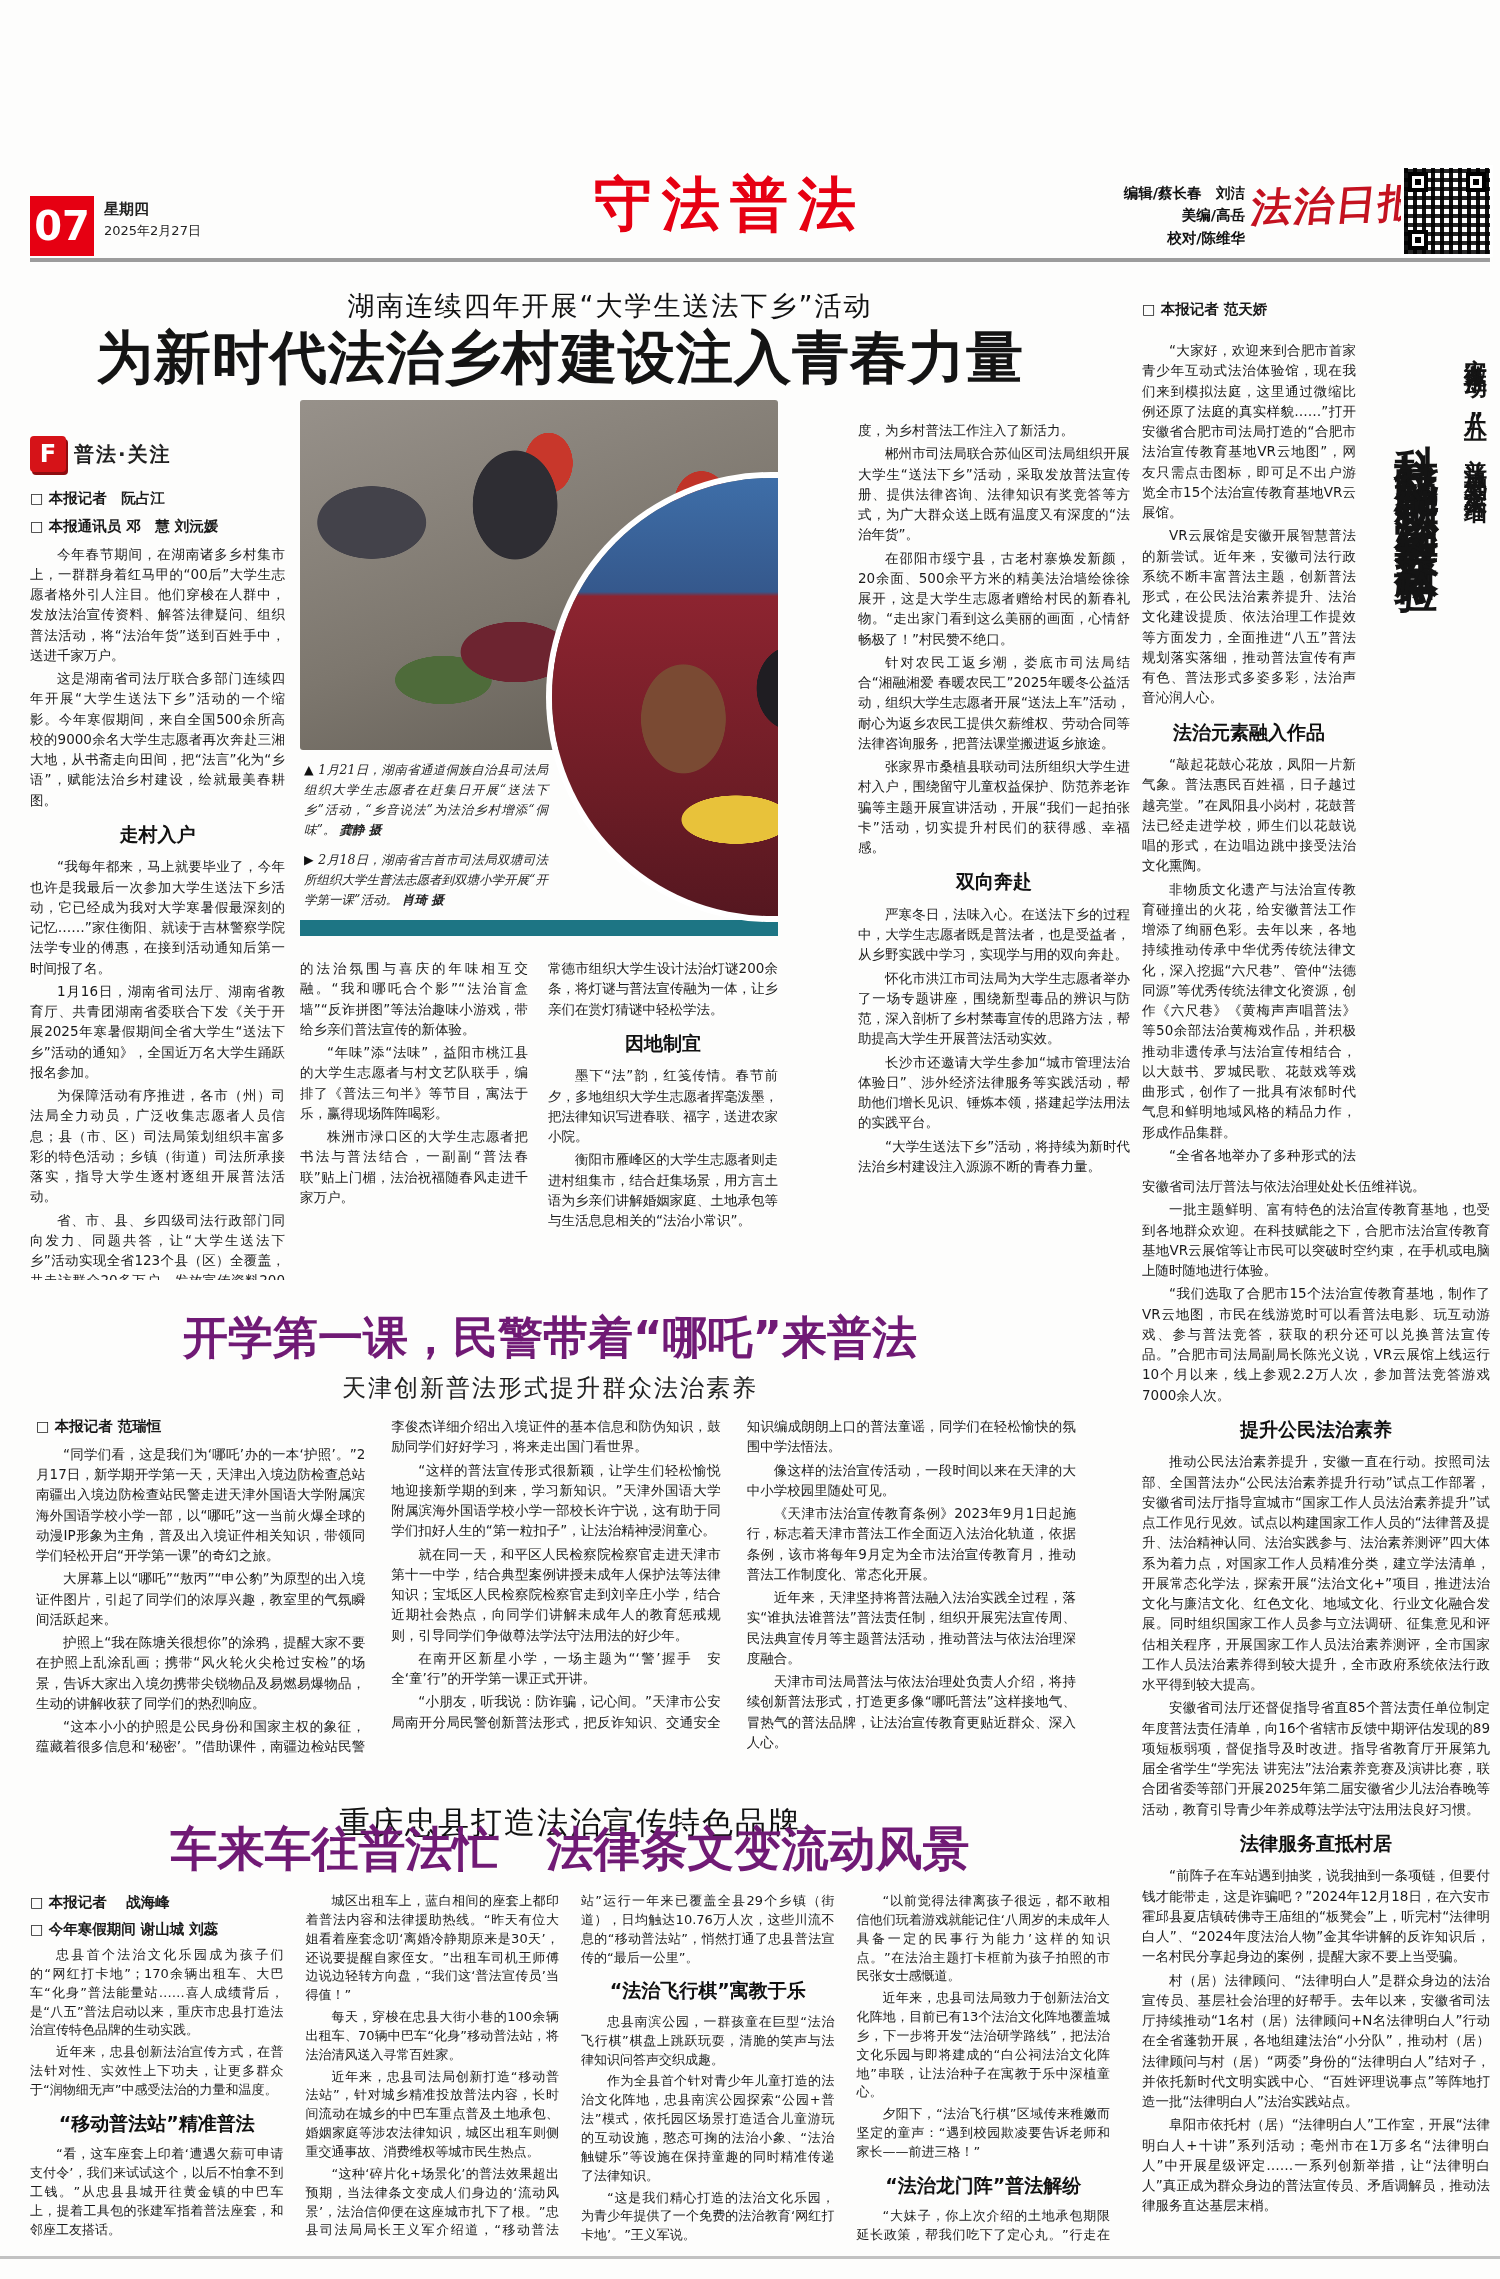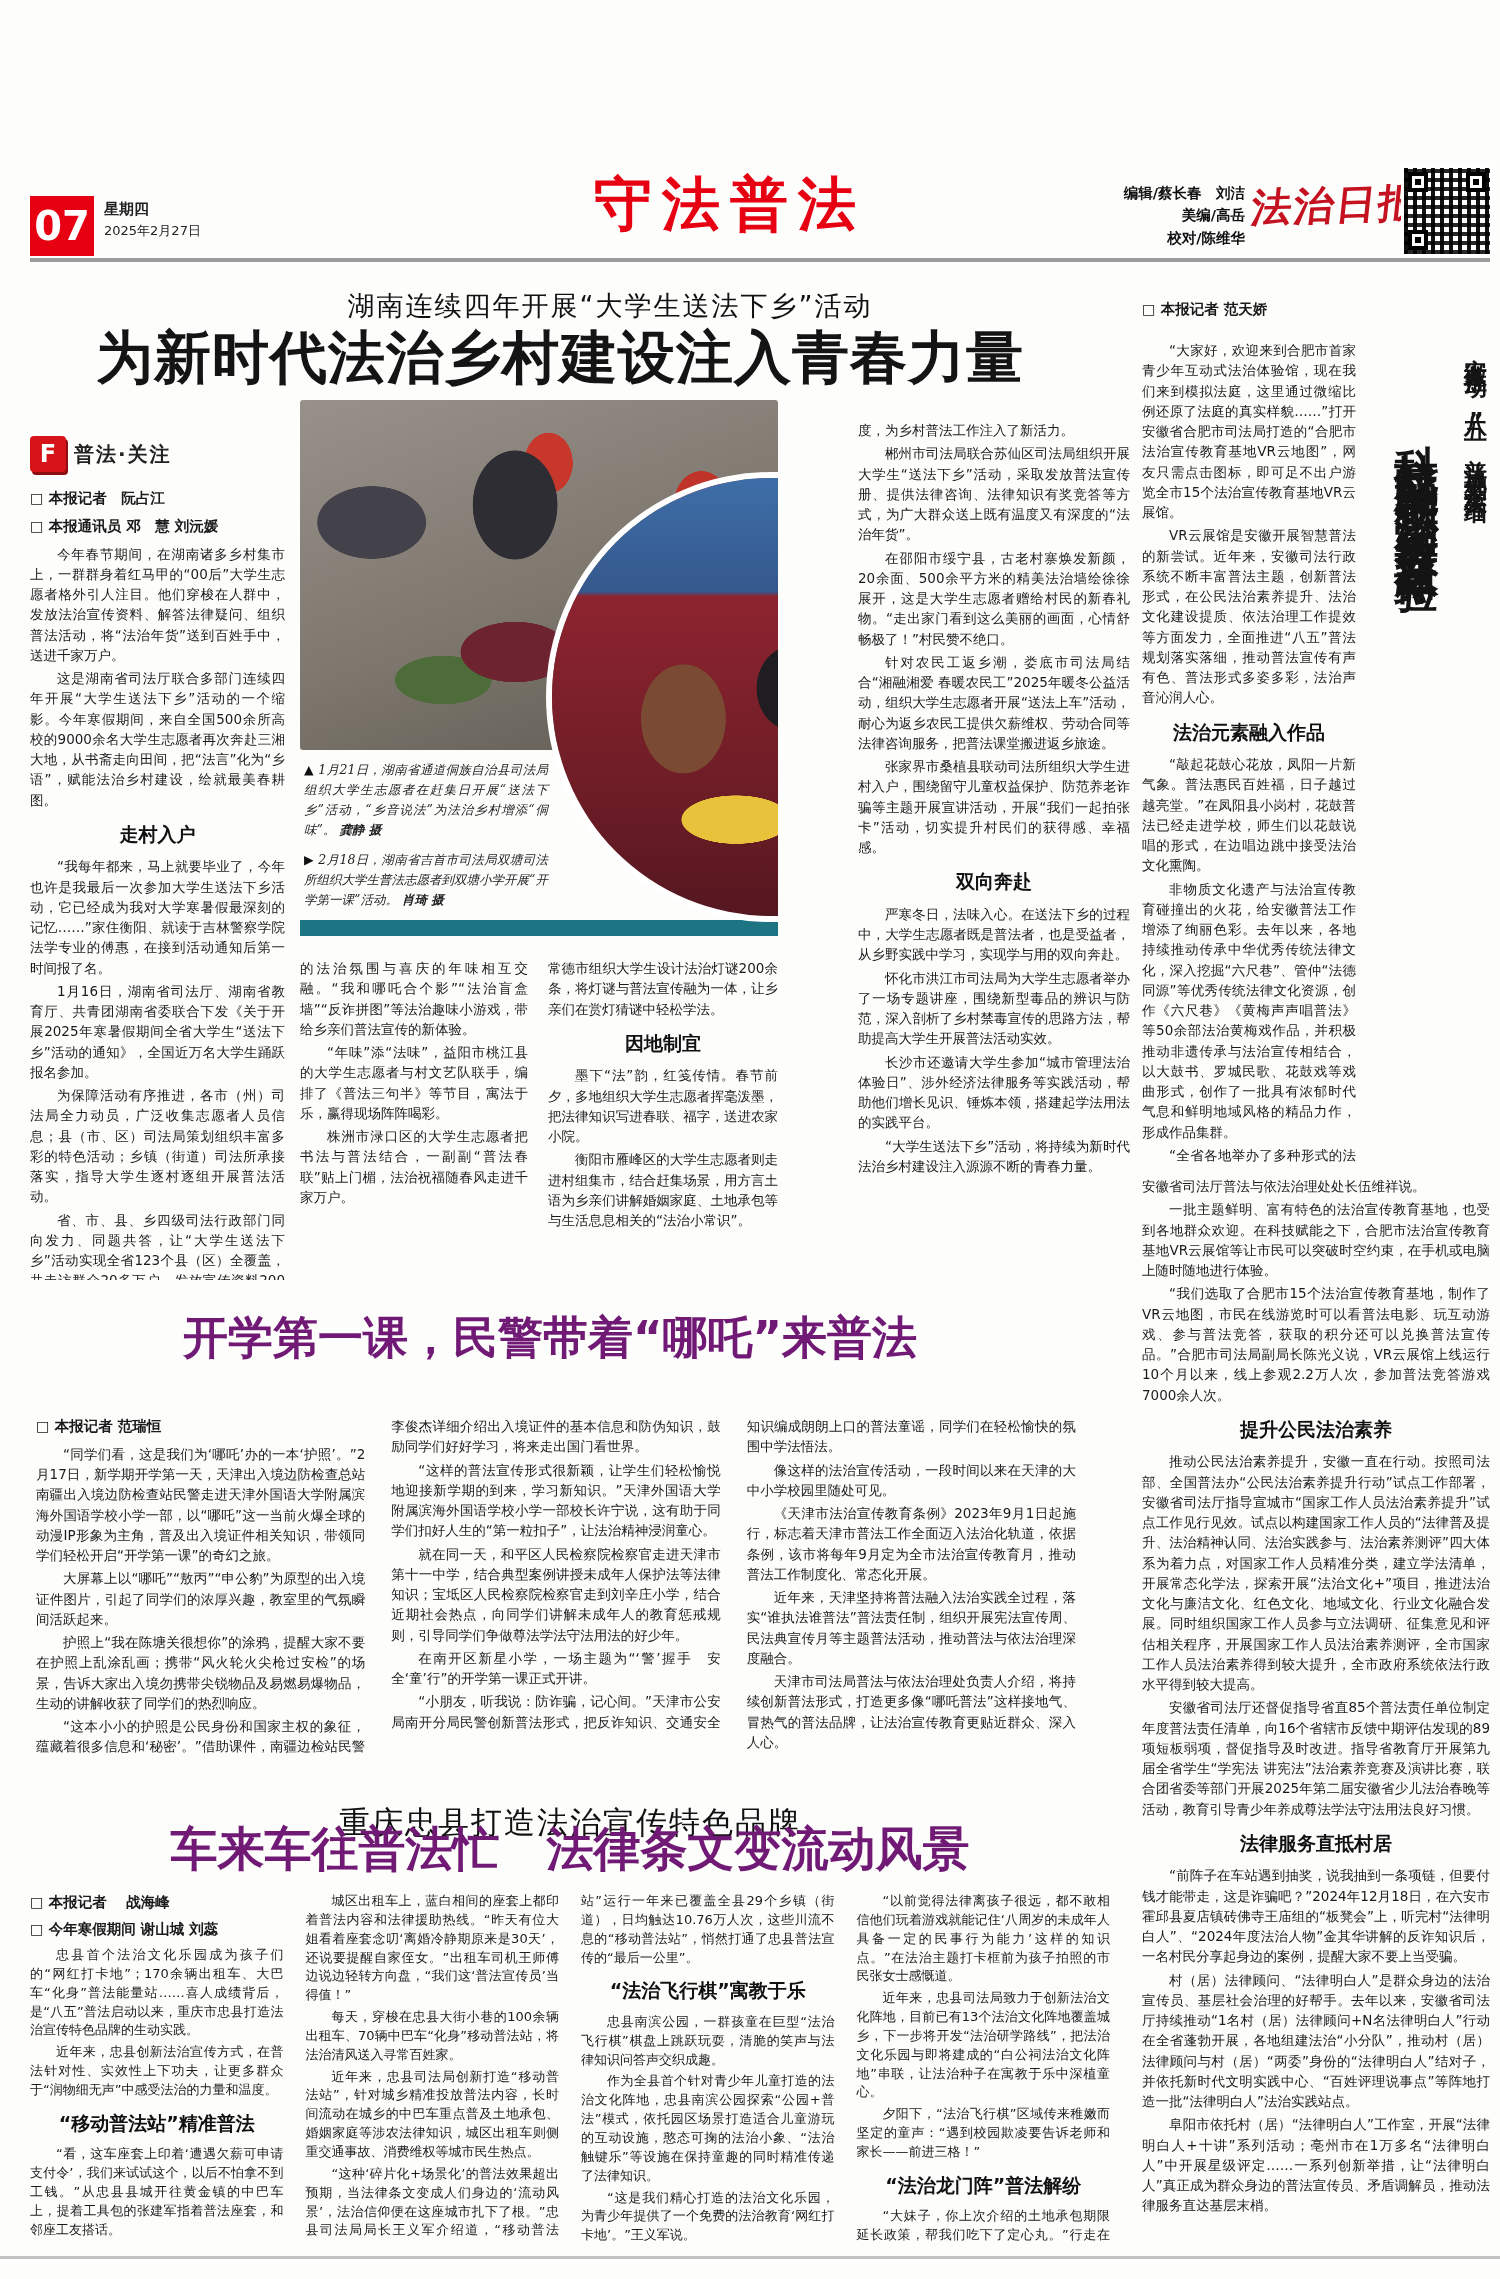--- a/index.html
+++ b/index.html
@@ -156,20 +156,21 @@
       <div class="para">针对农民工返乡潮，娄底市司法局结合“湘融湘爱 春暖农民工”2025年暖冬公益活动，组织大学生志愿者开展“送法上车”活动，耐心为返乡农民工提供欠薪维权、劳动合同等法律咨询服务，把普法课堂搬进返乡旅途。</div>
       <div class="para">张家界市桑植县联动司法所组织大学生进村入户，围绕留守儿童权益保护、防范养老诈骗等主题开展宣讲活动，开展“我们一起拍张卡”活动，切实提升村民们的获得感、幸福感。</div>
       <div class="subhead">双向奔赴</div>
       <div class="para">严寒冬日，法味入心。在送法下乡的过程中，大学生志愿者既是普法者，也是受益者，从乡野实践中学习，实现学与用的双向奔赴。</div>
       <div class="para">怀化市洪江市司法局为大学生志愿者举办了一场专题讲座，围绕新型毒品的辨识与防范，深入剖析了乡村禁毒宣传的思路方法，帮助提高大学生开展普法活动实效。</div>
       <div class="para">长沙市还邀请大学生参加“城市管理法治体验日”、涉外经济法律服务等实践活动，帮助他们增长见识、锤炼本领，搭建起学法用法的实践平台。</div>
       <div class="para">“大学生送法下乡”活动，将持续为新时代法治乡村建设注入源源不断的青春力量。</div>
     </div>
 
   <div class="abs head2" style="left:30px;top:1308px;width:1040px;">开学第一课，民警带着“哪吒”来普法</div>
+  <div class="abs deck" style="left:30px;top:1372px;width:1040px;">天津创新普法形式提升群众法治素养</div>
   <div class="abs col cols3" style="left:36px;top:1416px;width:1040px;height:348px;">
       <div class="byline">□ 本报记者 范瑞恒</div>
       <div class="para">“同学们看，这是我们为‘哪吒’办的一本‘护照’。”2月17日，新学期开学第一天，天津出入境边防检查总站南疆出入境边防检查站民警走进天津外国语大学附属滨海外国语学校小学一部，以“哪吒”这一当前火爆全球的动漫IP形象为主角，普及出入境证件相关知识，带领同学们轻松开启“开学第一课”的奇幻之旅。</div>
       <div class="para">大屏幕上以“哪吒”“敖丙”“申公豹”为原型的出入境证件图片，引起了同学们的浓厚兴趣，教室里的气氛瞬间活跃起来。</div>
       <div class="para">护照上“我在陈塘关很想你”的涂鸦，提醒大家不要在护照上乱涂乱画；携带“风火轮火尖枪过安检”的场景，告诉大家出入境勿携带尖锐物品及易燃易爆物品，生动的讲解收获了同学们的热烈响应。</div>
       <div class="para">“这本小小的护照是公民身份和国家主权的象征，蕴藏着很多信息和‘秘密’。”借助课件，南疆边检站民警李俊杰详细介绍出入境证件的基本信息和防伪知识，鼓励同学们好好学习，将来走出国门看世界。</div>
       <div class="para">“这样的普法宣传形式很新颖，让学生们轻松愉悦地迎接新学期的到来，学习新知识。”天津外国语大学附属滨海外国语学校小学一部校长许宁说，这有助于同学们扣好人生的“第一粒扣子”，让法治精神浸润童心。</div>
       <div class="para">就在同一天，和平区人民检察院检察官走进天津市第十一中学，结合典型案例讲授未成年人保护法等法律知识；宝坻区人民检察院检察官走到刘辛庄小学，结合近期社会热点，向同学们讲解未成年人的教育惩戒规则，引导同学们争做尊法学法守法用法的好少年。</div>
       <div class="para">在南开区新星小学，一场主题为“‘警’握手　安全‘童’行”的开学第一课正式开讲。</div>
       <div class="para">“小朋友，听我说：防诈骗，记心间。”天津市公安局南开分局民警创新普法形式，把反诈知识、交通安全知识编成朗朗上口的普法童谣，同学们在轻松愉快的氛围中学法悟法。</div>

